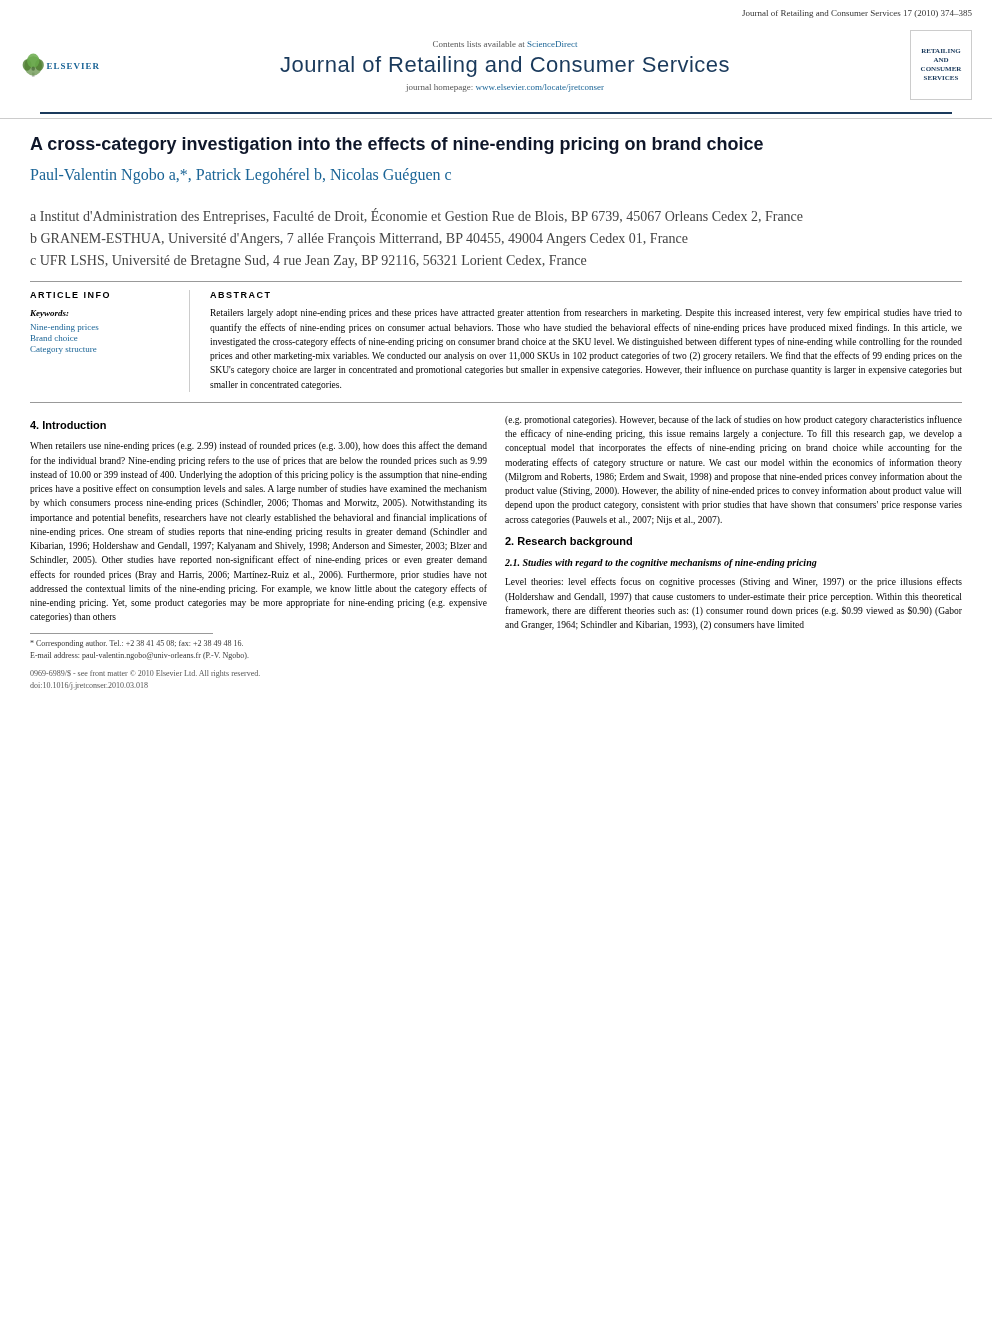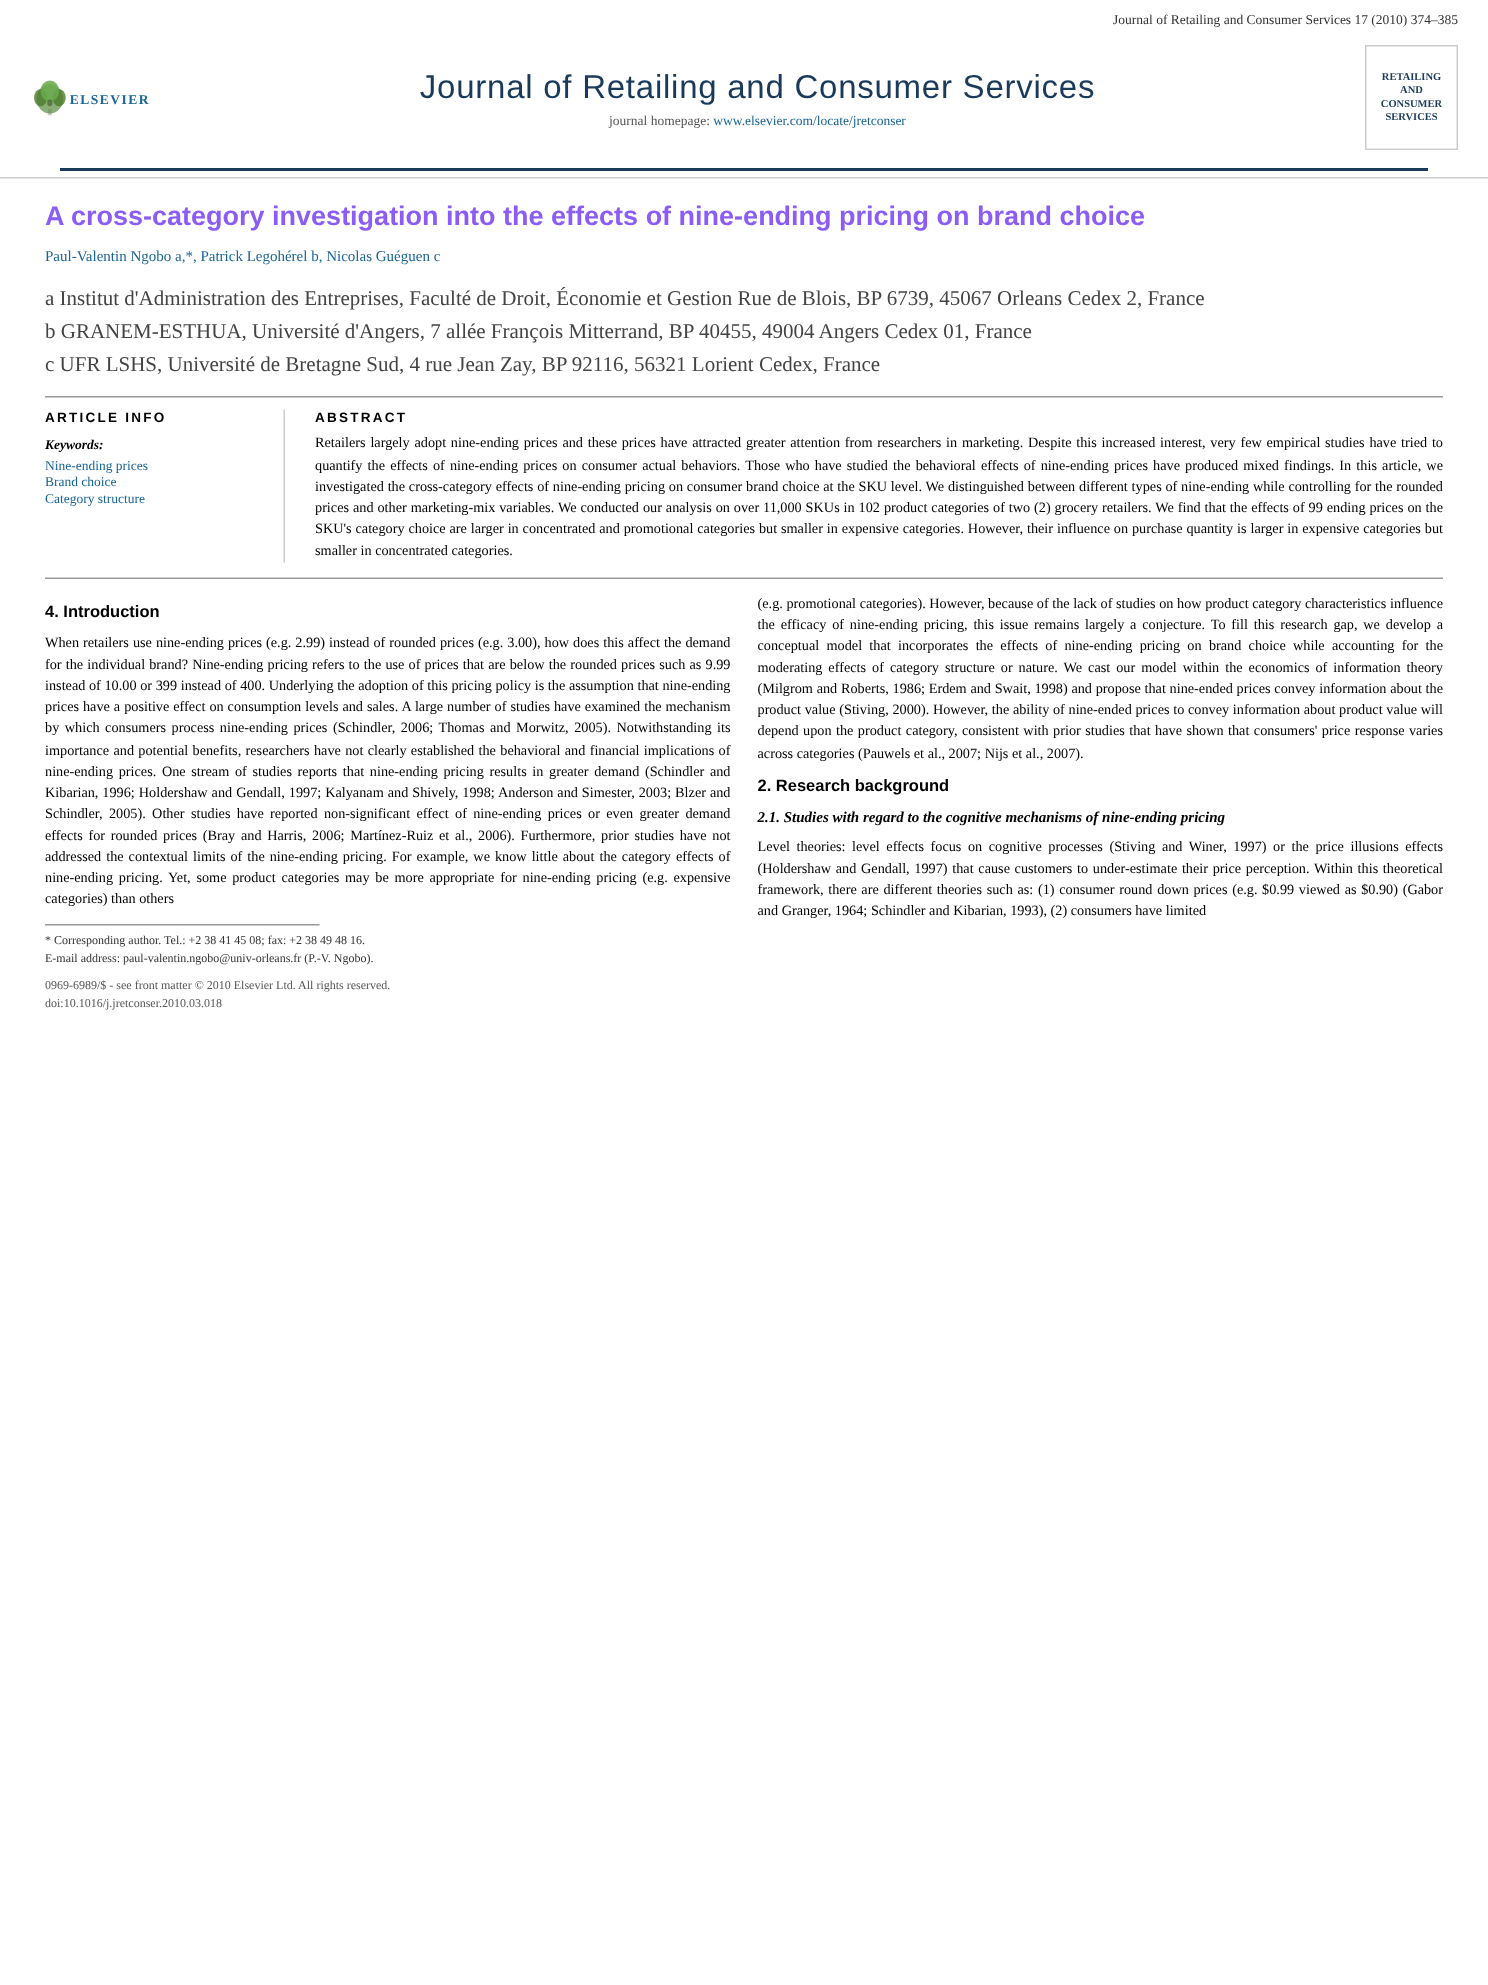--- a/index.html
+++ b/index.html
@@ -102,30 +102,30 @@
     }
 
     
     .article-content {
       padding: 14px 30px;
     }
 
     .article-title {
       font-size: 18px;
       font-weight: bold;
-      color: #8b5cf6;
+      color: #0f172a;
       margin-bottom: 10px;
       line-height: 1.3;
       font-family: Arial, sans-serif;
     }
 
     .authors {
-      font-size: 10px;
+      font-size: 16px;
       color: #1a6496;
-      margin-bottom: 12px;
+      margin-bottom: 22px;
     }
 
     .affiliations {
       font-size: 14px;
       color: #444;
       margin-bottom: 10px;
       line-height: 1.5;
     }
     .affiliations p { margin-bottom: 1px; }
 
@@ -275,20 +275,24 @@
           <ellipse cx="16" cy="28" rx="10" ry="13" fill="#4a7a2c" opacity="0.8"></ellipse>
           <ellipse cx="44" cy="28" rx="10" ry="13" fill="#4a7a2c" opacity="0.8"></ellipse>
           <ellipse cx="30" cy="18" rx="14" ry="16" fill="#6aaa4c" opacity="0.85"></ellipse>
 
           <ellipse cx="30" cy="36" rx="4" ry="5" fill="#2a4a1c" opacity="0.5"></ellipse>
         </svg>
         <span class="elsevier-text">ELSEVIER</span>
       </div>
 
       <div class="journal-title-center">
+        <div class="contents-line">
+          <span>Contents lists available at</span>
+          <a>ScienceDirect</a>
+        </div>
         <h1>Journal of Retailing and Consumer Services</h1>
         <div class="homepage-line">
           <span>journal homepage:</span>
           <a>www.elsevier.com/locate/jretconser</a>
         </div>
       </div>
 
       <div class="journal-logo-right">
         <div>RETAILING</div>
         <div>AND</div>

